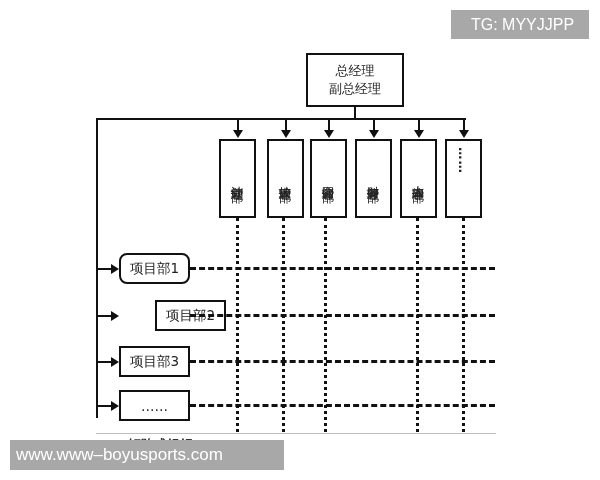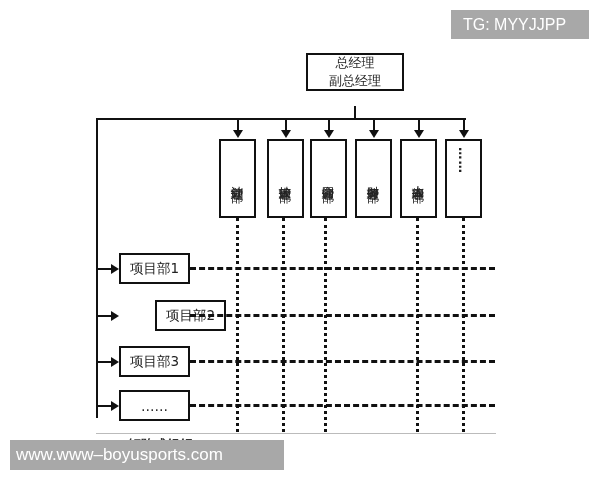--- a/index.html
+++ b/index.html
@@ -1,20 +1,20 @@
 <!DOCTYPE html>
 <html><head>
 <meta charset="utf-8">
 <style>
   html, body { margin:0; padding:0; background:#ffffff; }
   body { width:600px; height:480px; position:relative; overflow:hidden;
          font-family:"DejaVu Sans", sans-serif; }
   .abs { position:absolute; }
   .box { position:absolute; border:2px solid #111; background:#fff; box-sizing:border-box; }
-  .top-box { left:306px; top:53px; width:98px; height:38px; display:flex; flex-direction:column;
+  .top-box { left:306px; top:53px; width:98px; height:54px; display:flex; flex-direction:column;
              align-items:center; justify-content:center; font-size:13px; color:#222; line-height:18px; }
   .dept { top:139px; width:37px; height:79px; display:flex; align-items:center; justify-content:center;
           font-size:12.5px; color:#222; line-height:15px; text-align:center; }
   .dept span.v { writing-mode:vertical-rl; letter-spacing:1px; }
   .proj { left:119px; width:71px; height:31px; display:flex; align-items:center; justify-content:center;
           font-size:13.5px; color:#222; }
   .line { position:absolute; background:#111; }
   .dotv { position:absolute; width:0; border-left:3px dotted #111; }
   .doth { position:absolute; height:0; border-top:3px dashed #111; }
   .arrow-down { position:absolute; width:0; height:0; border-left:5px solid transparent;
@@ -71,21 +71,21 @@
 </div>
 
 <div class="dotv" style="left:236px;top:218px;height:214px;"></div>
 <div class="dotv" style="left:282px;top:218px;height:214px;"></div>
 <div class="dotv" style="left:324px;top:218px;height:214px;"></div>
 <div class="dotv" style="left:416px;top:218px;height:214px;"></div>
 <div class="dotv" style="left:462px;top:218px;height:214px;"></div>
 
 <div class="line" style="left:96px;top:268px;width:16px;height:2px;"></div>
 <div class="arrow-right" style="left:111px;top:264px;"></div>
-<div class="box proj" style="top:253px;">
+<div class="box proj" style="top:253px;border-radius:8px;">
   <span>项目部1</span>
 </div>
 <div class="doth" style="left:190px;top:267px;width:305px;"></div>
 
 <div class="line" style="left:96px;top:315px;width:16px;height:2px;"></div>
 <div class="arrow-right" style="left:111px;top:311px;"></div>
 <div class="box proj" style="top:300px;margin-left:36px;">
   <span>项目部2</span>
 </div>
 <div class="doth" style="left:190px;top:314px;width:305px;"></div>
@@ -99,14 +99,14 @@
 
 <div class="line" style="left:96px;top:405px;width:16px;height:2px;"></div>
 <div class="arrow-right" style="left:111px;top:401px;"></div>
 <div class="box proj" style="top:390px;">
   <span>……</span>
 </div>
 <div class="doth" style="left:190px;top:404px;width:305px;"></div>
 
 <div class="abs" style="left:128px;top:436px;font-size:13px;color:#333;font-weight:bold;">矩阵式组织</div>
 
-<div class="wm" style="left:451px;top:10px;width:138px;height:29px;line-height:29px;font-size:16px;padding-left:12px;box-sizing:border-box;">TG: MYYJJPP</div>
+<div class="wm" style="left:451px;top:10px;width:138px;height:29px;line-height:29px;font-size:16px;padding-left:20px;box-sizing:border-box;">TG: MYYJJPP</div>
 <div class="wm" style="left:10px;top:440px;width:274px;height:30px;line-height:30px;font-size:17px;padding-left:6px;box-sizing:border-box;">www.www–boyusports.com</div>
 
 </body></html>

